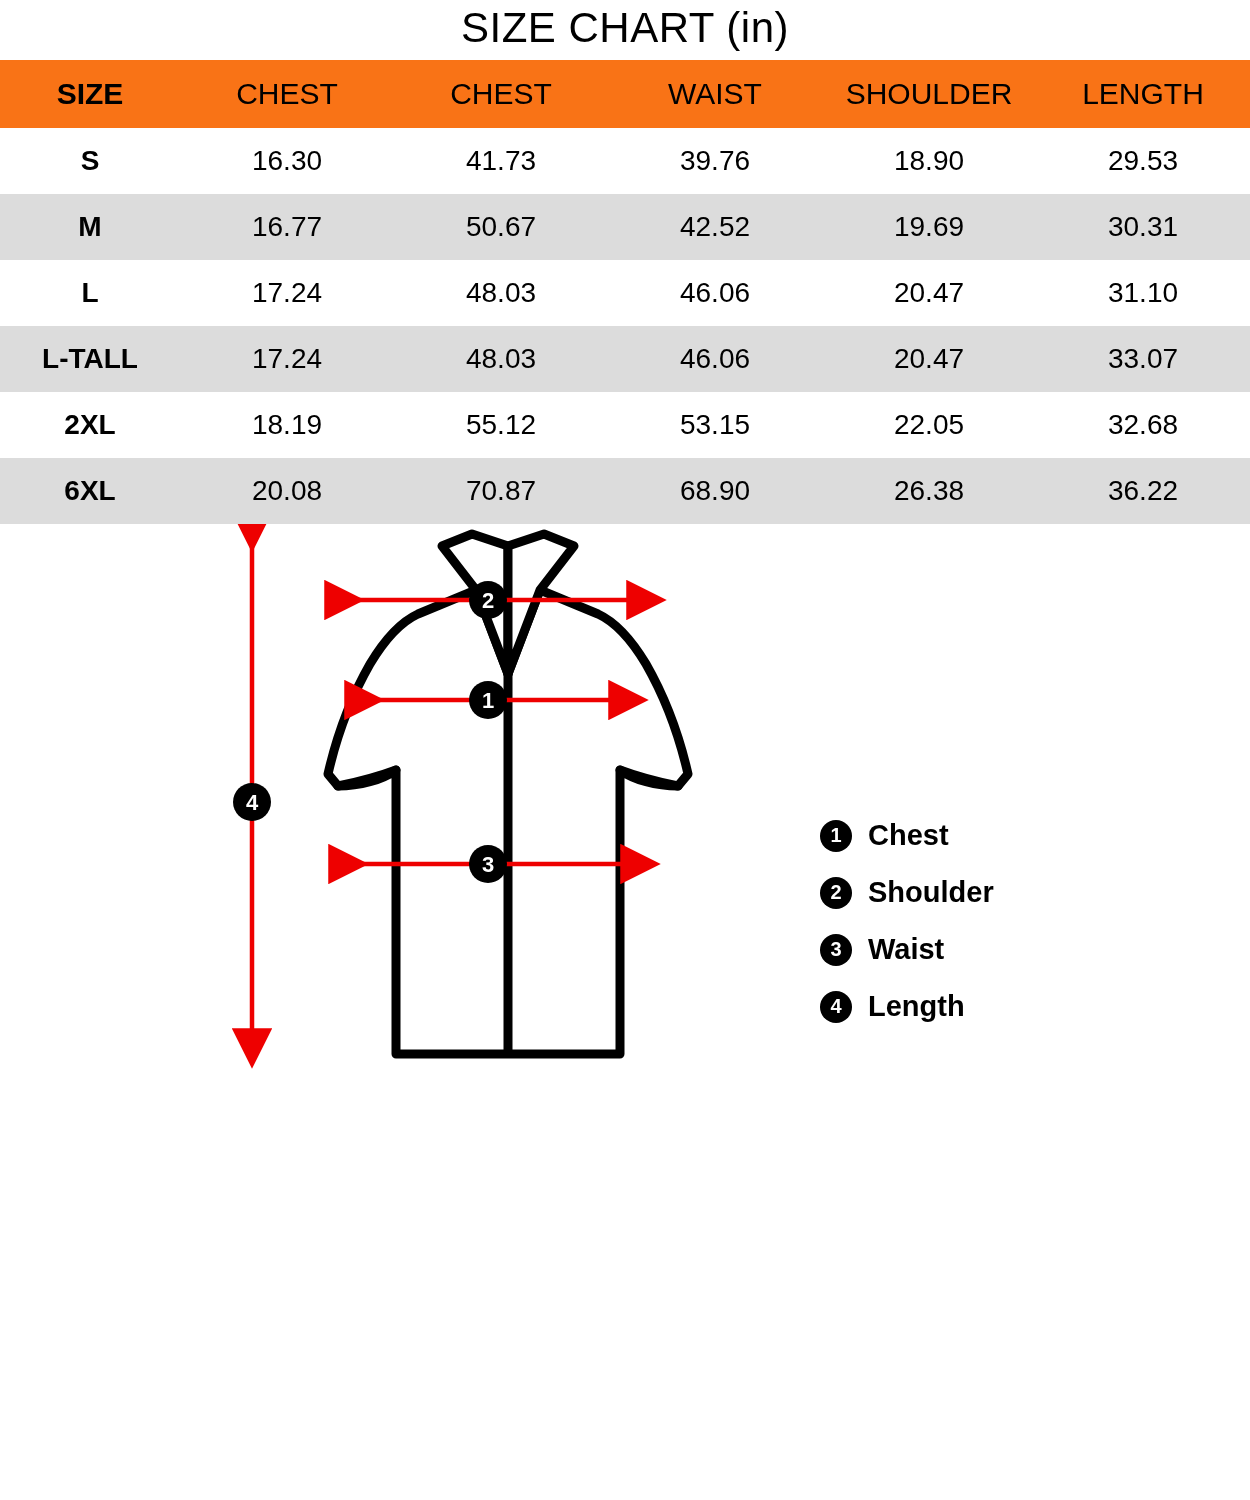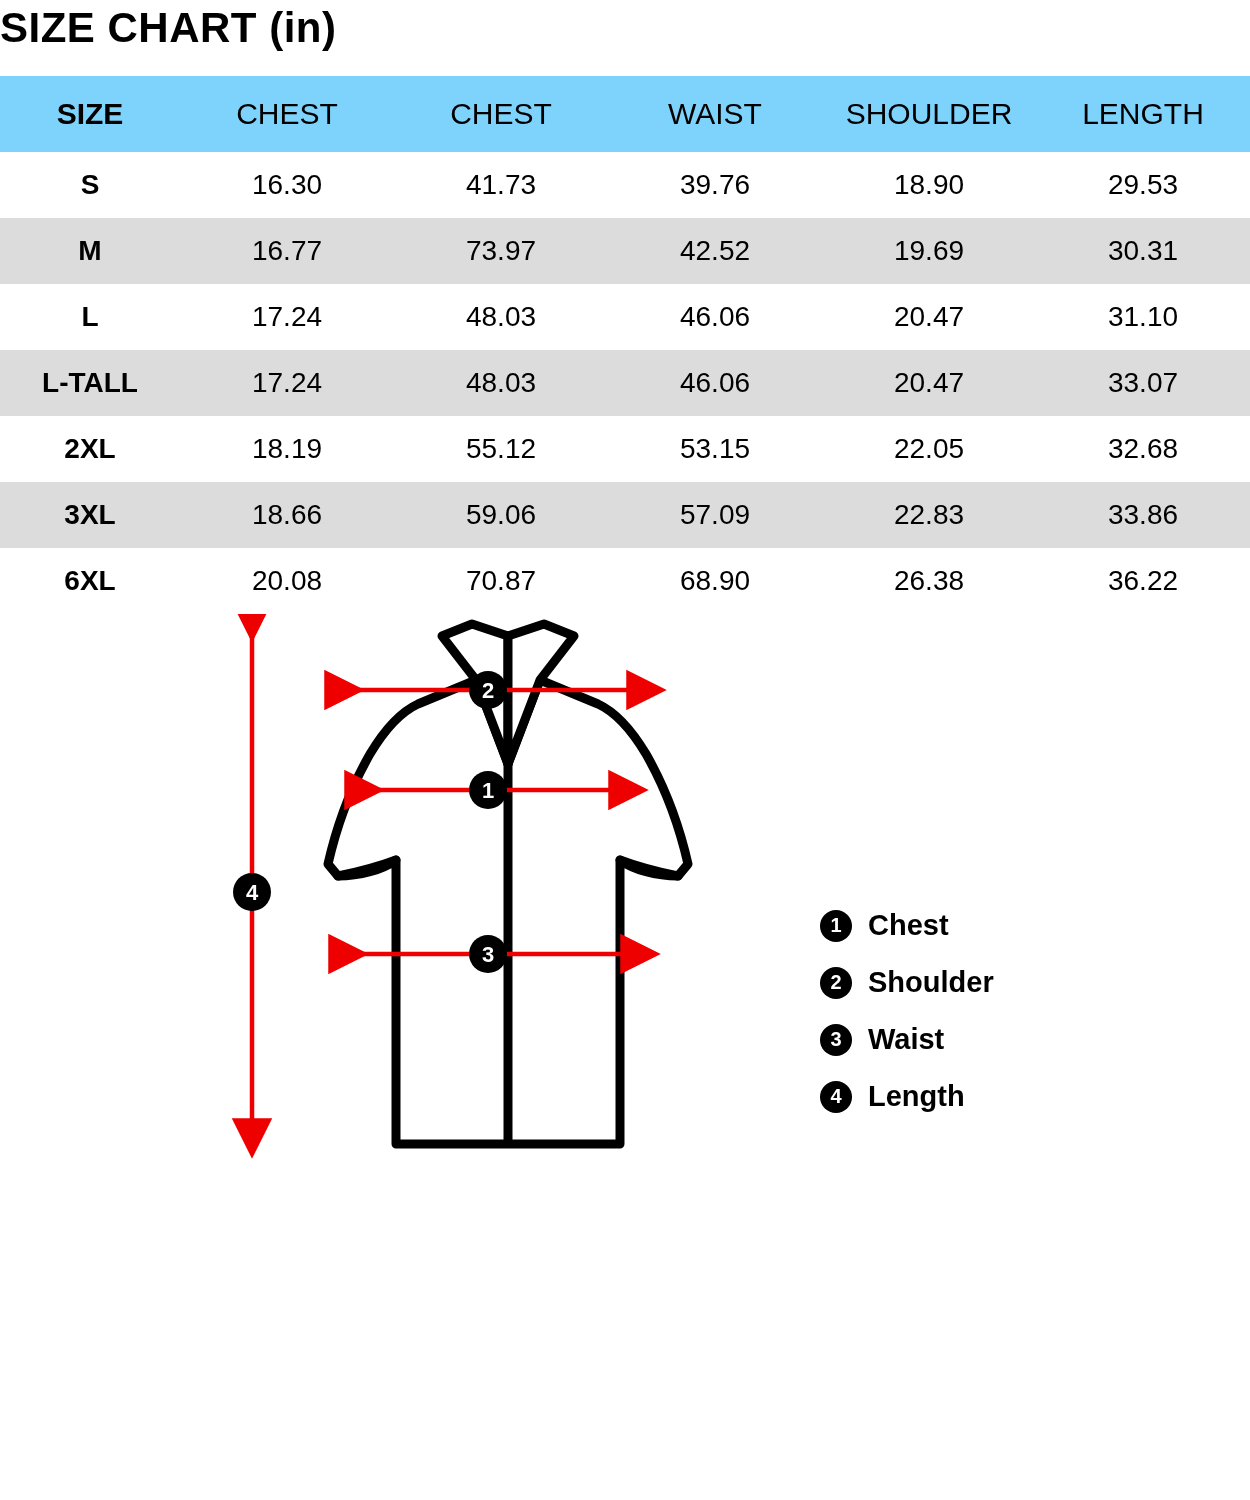--- a/index.html
+++ b/index.html
@@ -15,48 +15,48 @@
     color: #000000;
     overflow: hidden;
     position: relative;
   }
   .page {
     width: 1250px;
     height: 1500px;
     position: relative;
   }
   .title {
-    text-align: left;
+    text-align: center;
     font-size: 42px;
-    font-weight: bold;
+    font-weight: normal;
     letter-spacing: 0.5px;
     padding-top: 4px;
-    padding-bottom: 24px;
+    padding-bottom: 8px;
     color: #000;
   }
   table.size-table {
     width: 1250px;
     border-collapse: collapse;
     table-layout: fixed;
   }
   table.size-table th,
   table.size-table td {
     text-align: center;
     font-size: 28px;
     height: 66px;
     padding: 0;
     border: none;
     vertical-align: middle;
     font-weight: normal;
   }
   table.size-table thead th {
     font-size: 30px;
     font-weight: normal;
-    background: #7dd3fc;
-    height: 76px;
+    background: #f97316;
+    height: 68px;
   }
   table.size-table tbody tr:nth-child(odd) {
     background: #ffffff;
   }
   table.size-table tbody tr:nth-child(even) {
     background: #dcdcdc;
   }
   table.size-table td.size-cell,
   table.size-table th.size-head {
     font-weight: bold;
@@ -137,21 +137,21 @@
         <td class="size-cell">S</td>
         <td>16.30</td>
         <td>41.73</td>
         <td>39.76</td>
         <td>18.90</td>
         <td>29.53</td>
       </tr>
       <tr>
         <td class="size-cell">M</td>
         <td>16.77</td>
-        <td>73.97</td>
+        <td>50.67</td>
         <td>42.52</td>
         <td>19.69</td>
         <td>30.31</td>
       </tr>
       <tr>
         <td class="size-cell">L</td>
         <td>17.24</td>
         <td>48.03</td>
         <td>46.06</td>
         <td>20.47</td>
@@ -165,28 +165,20 @@
         <td>20.47</td>
         <td>33.07</td>
       </tr>
       <tr>
         <td class="size-cell">2XL</td>
         <td>18.19</td>
         <td>55.12</td>
         <td>53.15</td>
         <td>22.05</td>
         <td>32.68</td>
-      </tr>
-      <tr>
-        <td class="size-cell">3XL</td>
-        <td>18.66</td>
-        <td>59.06</td>
-        <td>57.09</td>
-        <td>22.83</td>
-        <td>33.86</td>
       </tr>
       <tr>
         <td class="size-cell">6XL</td>
         <td>20.08</td>
         <td>70.87</td>
         <td>68.90</td>
         <td>26.38</td>
         <td>36.22</td>
       </tr>
     </tbody>

